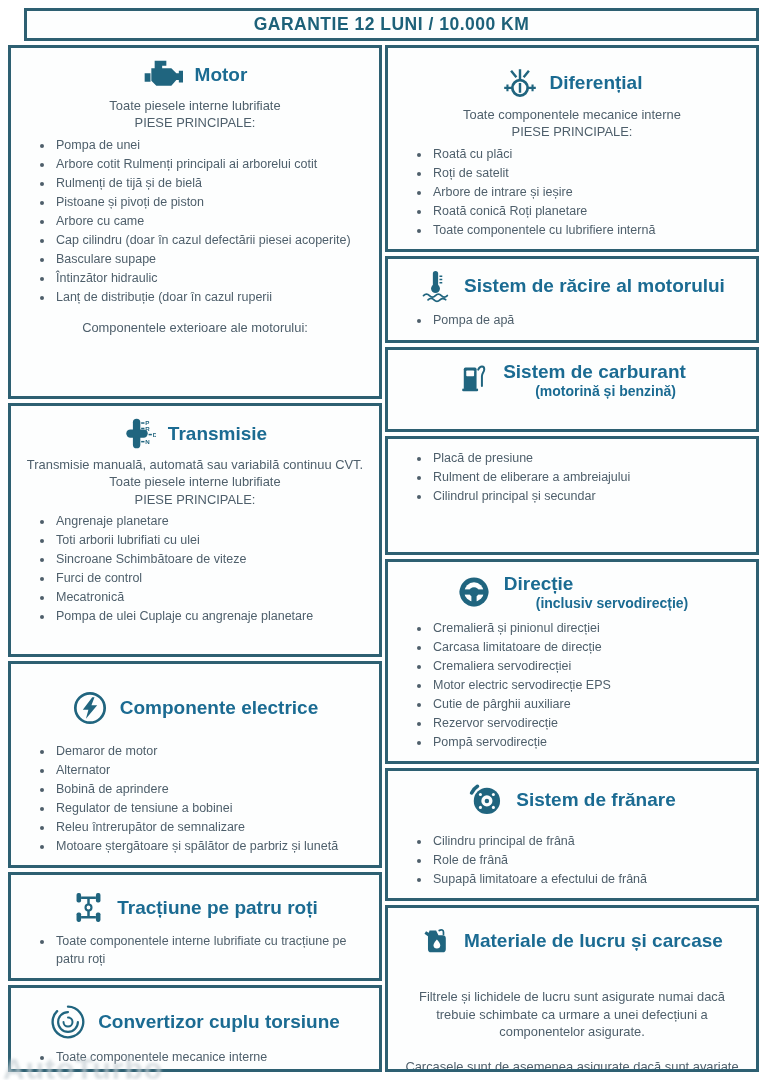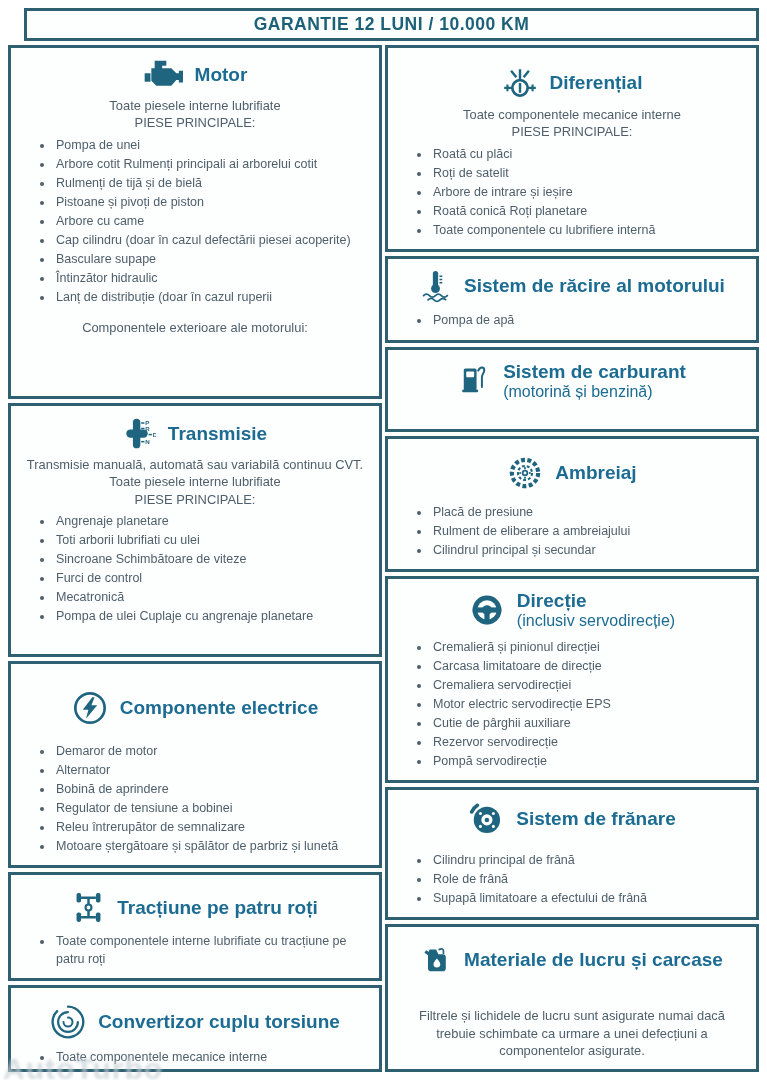--- a/index.html
+++ b/index.html
@@ -30,21 +30,21 @@
     border:3px solid var(--border);background:var(--boxbg);
     padding:6px 13px 8px;overflow:hidden;
   }
   .sec-head{
     display:flex;align-items:center;justify-content:center;gap:12px;
     padding:5px 0 4px;
   }
   .sec-icon{display:flex;align-items:center;color:var(--icon);flex:0 0 auto;}
   .sec-titles{display:flex;flex-direction:column;align-items:flex-start;}
   .sec-title{font-weight:bold;color:var(--heading);font-size:19px;line-height:1.15;}
-  .sec-sub{font-weight:normal;color:var(--heading);font-size:16px;margin-top:1px;}
+  .sec-sub{font-weight:bold;color:var(--heading);font-size:14px;margin-top:1px;margin-left:32px;}
   .center-text{
     text-align:center;color:var(--body);font-size:12.9px;line-height:1.34;margin-top:2px;
   }
   .center-text.spaced{margin-top:13px;}
   .bullets{
     margin:5px 0 0;padding:0 0 0 30px;color:var(--body);
     font-size:12.5px;line-height:1.4;
   }
   .bullets li{margin:1.5px 0;padding-left:2px;}
   .bullets li::marker{color:var(--body);}
@@ -267,38 +267,20 @@
                 <path fill="none" stroke="currentColor" stroke-width="2.4" stroke-linecap="round" d="M24.5 8c2.5-5.5 7.5-4.5 7.3-.2-.2 3.4-2.8 4.2-2.8 8.2v12"></path>
               </svg>
             </span>
             <div class="sec-titles">
               <div class="sec-title">Sistem de carburant</div>
               <div class="sec-sub">(motorină și benzină)</div>
             </div>
           </div>
         </section>
         <section class="box sec-ambreiaj">
-          <div class="sec-head">
-            <span class="sec-icon">
-              <svg viewBox="0 0 40 40" width="36" height="36" fill="none" stroke="currentColor">
-                <circle cx="20" cy="20" r="14.6" stroke-width="4.6" stroke-dasharray="4.4 2.7"></circle>
-                <circle cx="20" cy="20" r="7.8" stroke-width="2.3" stroke-dasharray="3.3 2.2"></circle>
-                <circle cx="20" cy="20" r="2.6" stroke-width="2"></circle>
-                <g fill="currentColor" stroke="none">
-                  <circle cx="20" cy="14.6" r="1.15"></circle>
-                  <circle cx="25.4" cy="20" r="1.15"></circle>
-                  <circle cx="20" cy="25.4" r="1.15"></circle>
-                  <circle cx="14.6" cy="20" r="1.15"></circle>
-                </g>
-              </svg>
-            </span>
-            <div class="sec-titles">
-              <div class="sec-title">Ambreiaj</div>
-            </div>
-          </div>
           <ul class="bullets">
             <li class="bullet">Placă de presiune</li>
             <li class="bullet">Rulment de eliberare a ambreiajului</li>
             <li class="bullet">Cilindrul principal și secundar</li>
           </ul>
         </section>
         <section class="box sec-directie">
           <div class="sec-head">
             <span class="sec-icon">
               <svg viewBox="0 0 40 40" width="36" height="36">

